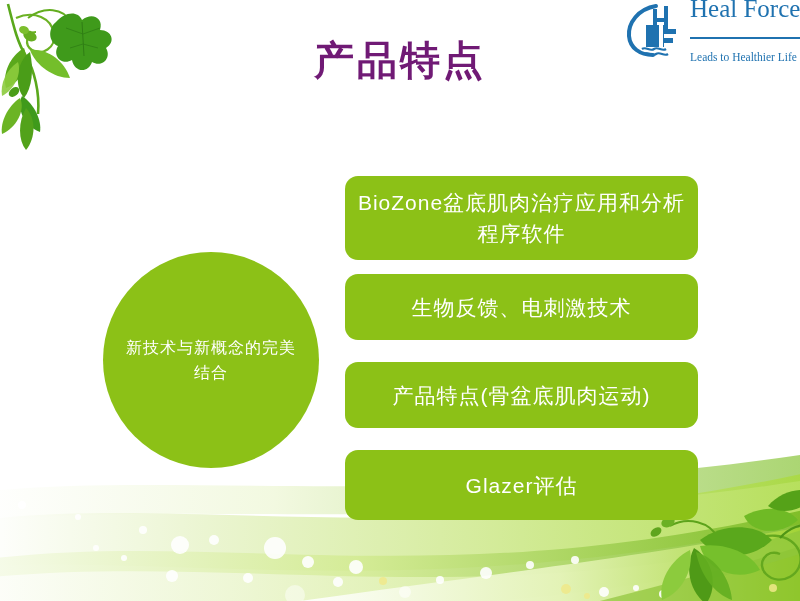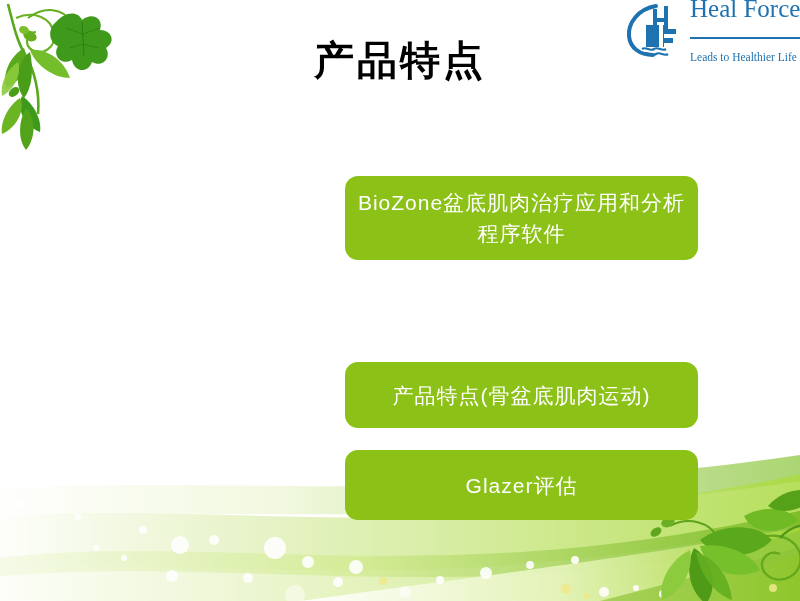--- a/index.html
+++ b/index.html
@@ -72,21 +72,21 @@
   
   #title {
     position: absolute;
     left: 0;
     top: 36px;
     width: 800px;
     text-align: center;
     font-size: 40px;
     line-height: 48px;
     font-weight: bold;
-    color: #000000;
+    color: #701a75;
     letter-spacing: 3px;
   }
 
   
   #circle {
     position: absolute;
     left: 103px;
     top: 252px;
     width: 216px;
     height: 216px;
@@ -282,24 +282,30 @@
       <div class="brand">
         <span>Heal Force</span>
         
       </div>
       <div class="tagline">Leads to Healthier Life</div>
     </div>
   </div>
 
   <div id="title">产品特点</div>
 
+  <div id="circle">
+    <div class="circle-text">新技术与新概念的完美结合</div>
+  </div>
 
   <div class="box" id="box-0">
     <div class="box-text">BioZone盆底肌肉治疗应用和分析程序软件</div>
   </div>
+  <div class="box" id="box-1">
+    <div class="box-text">生物反馈、电刺激技术</div>
+  </div>
   <div class="box" id="box-2">
     <div class="box-text">产品特点(骨盆底肌肉运动)</div>
   </div>
   <div class="box" id="box-3">
     <div class="box-text">Glazer评估</div>
   </div>
 
 </div>
 
 </body></html>

